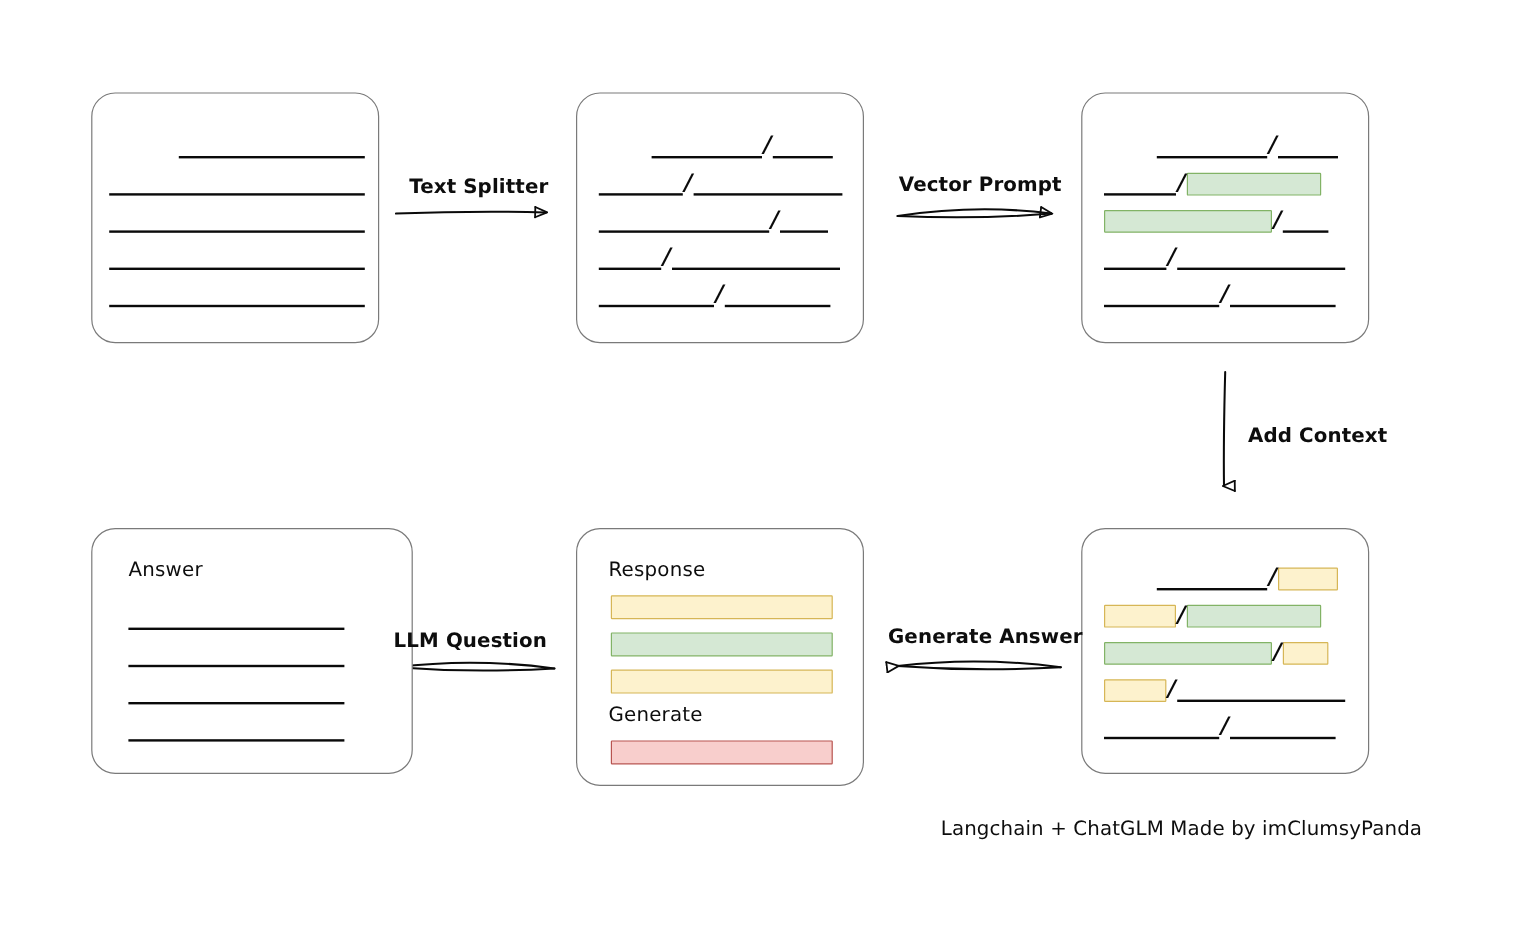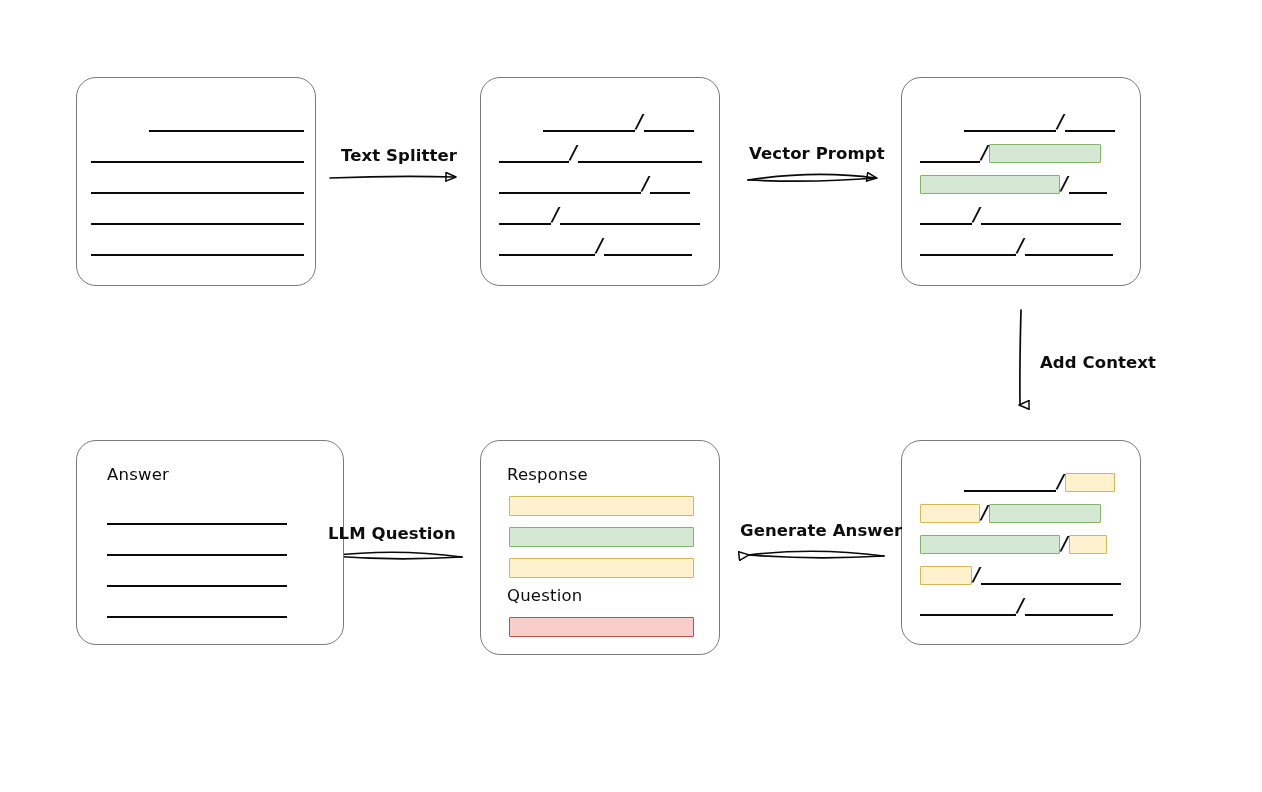--- a/index.html
+++ b/index.html
@@ -291,21 +291,21 @@
       </div>
   </div>
 
   <div class="doc-box" style="left:480px; top:440px; width:240px; height:215px;">
     <div class="box-heading" style="left:26px; top:24px;">Response</div>
 
     <div class="bar hl-yellow" style="left:28px; top:55px; width:185px;"></div>
     <div class="bar hl-green" style="left:28px; top:86px; width:185px;"></div>
     <div class="bar hl-yellow" style="left:28px; top:117px; width:185px;"></div>
 
-    <div class="box-heading" style="left:26px; top:145px;">Question</div>
+    <div class="box-heading" style="left:26px; top:145px;">Generate</div>
 
     <div class="bar hl-red" style="left:28px; top:176px; width:185px;"></div>
   </div>
 
   <div class="doc-box" style="left:76px; top:440px; width:268px; height:205px;">
     <div class="box-heading" style="left:30px; top:24px;">Answer</div>
     <div class="doc-rows">
         <div class="doc-row" style="left: 30px; top: 63px;">
           <div class="seg seg-line" style="width: 180px;"></div>
         </div>
@@ -324,14 +324,15 @@
   <div class="arrow-label" style="left:341px; top:146px;">Text Splitter</div>
 
   <div class="arrow-label" style="left:749px; top:144px;">Vector Prompt</div>
 
   <div class="arrow-label" style="left:1040px; top:353px;">Add Context</div>
 
   <div class="arrow-label" style="left:740px; top:521px;">Generate Answer</div>
 
   <div class="arrow-label" style="left:328px; top:524px;">LLM Question</div>
 
+  <div class="footer-text" style="left:784px; top:681px;">Langchain + ChatGLM Made by imClumsyPanda</div>
 
 </div>
 
 </body></html>

